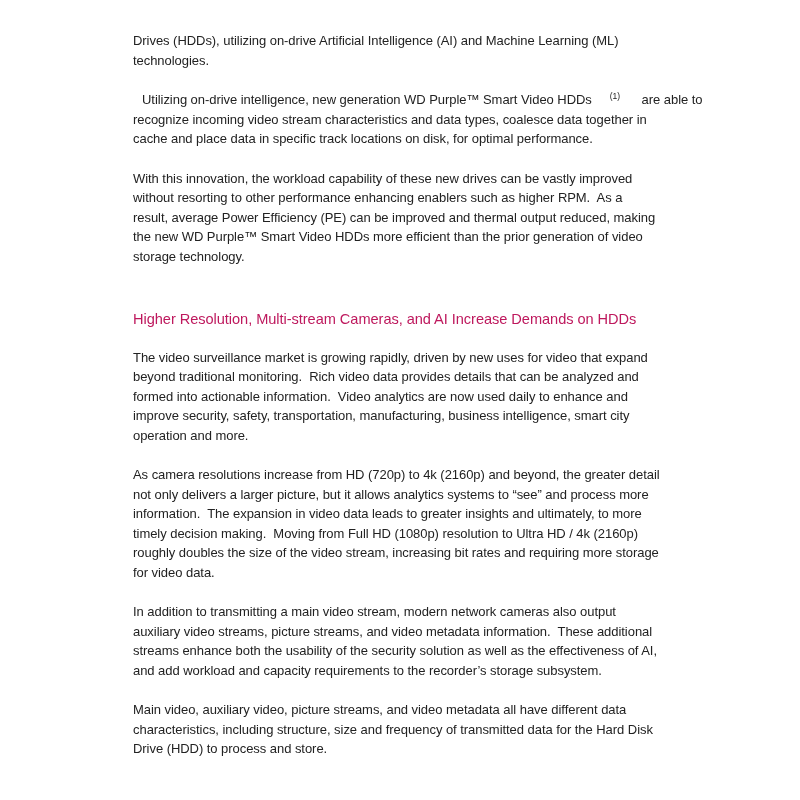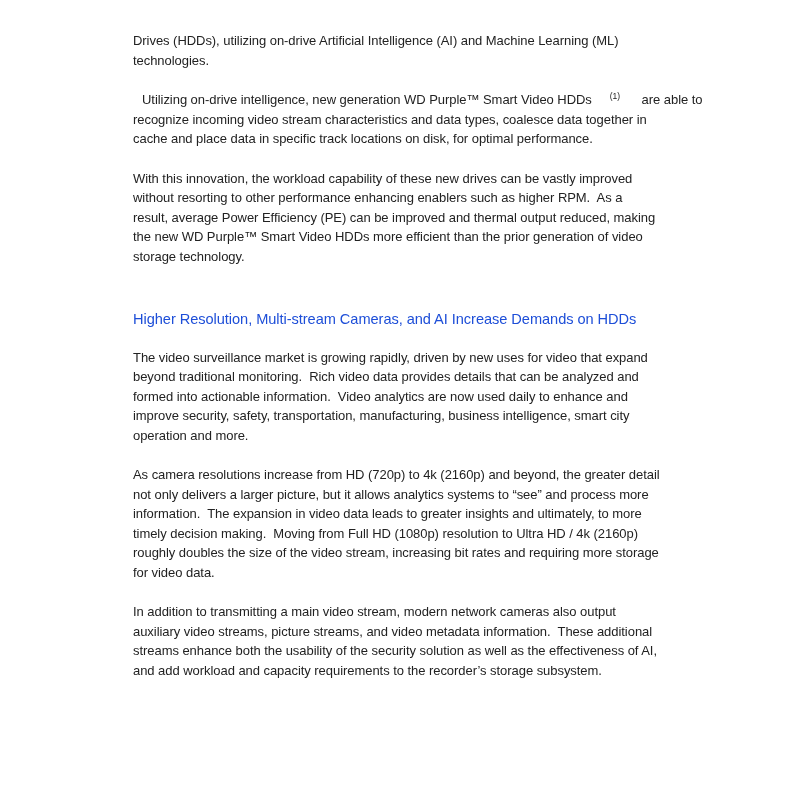--- a/index.html
+++ b/index.html
@@ -24,21 +24,21 @@
     line-height: 19.5px;
     letter-spacing: -0.05px;
   }
   .body-para {
     white-space: pre-wrap;
     margin: 0 0 20px 0;
   }
   .section-heading {
     font-size: 14.6px;
     font-weight: 400;
-    color: #1d4ed8;
+    color: #be185d;
     line-height: 19.5px;
     margin: 44px 0 18px 0;
     white-space: pre-wrap;
   }
   .footnote-ref {
     font-size: 8.5px;
     vertical-align: super;
     line-height: 0;
   }
 </style>
@@ -66,14 +66,17 @@
     <p class="body-para">As camera resolutions increase from HD (720p) to 4k (2160p) and beyond, the greater detail
 not only delivers a larger picture, but it allows analytics systems to “see” and process more
 information.  The expansion in video data leads to greater insights and ultimately, to more
 timely decision making.  Moving from Full HD (1080p) resolution to Ultra HD / 4k (2160p)
 roughly doubles the size of the video stream, increasing bit rates and requiring more storage
 for video data.</p>
     <p class="body-para">In addition to transmitting a main video stream, modern network cameras also output
 auxiliary video streams, picture streams, and video metadata information.  These additional
 streams enhance both the usability of the security solution as well as the effectiveness of AI,
 and add workload and capacity requirements to the recorder’s storage subsystem.</p>
+    <p class="body-para">Main video, auxiliary video, picture streams, and video metadata all have different data
+characteristics, including structure, size and frequency of transmitted data for the Hard Disk
+Drive (HDD) to process and store.</p>
   </div>
 </div>
 
 </body></html>

